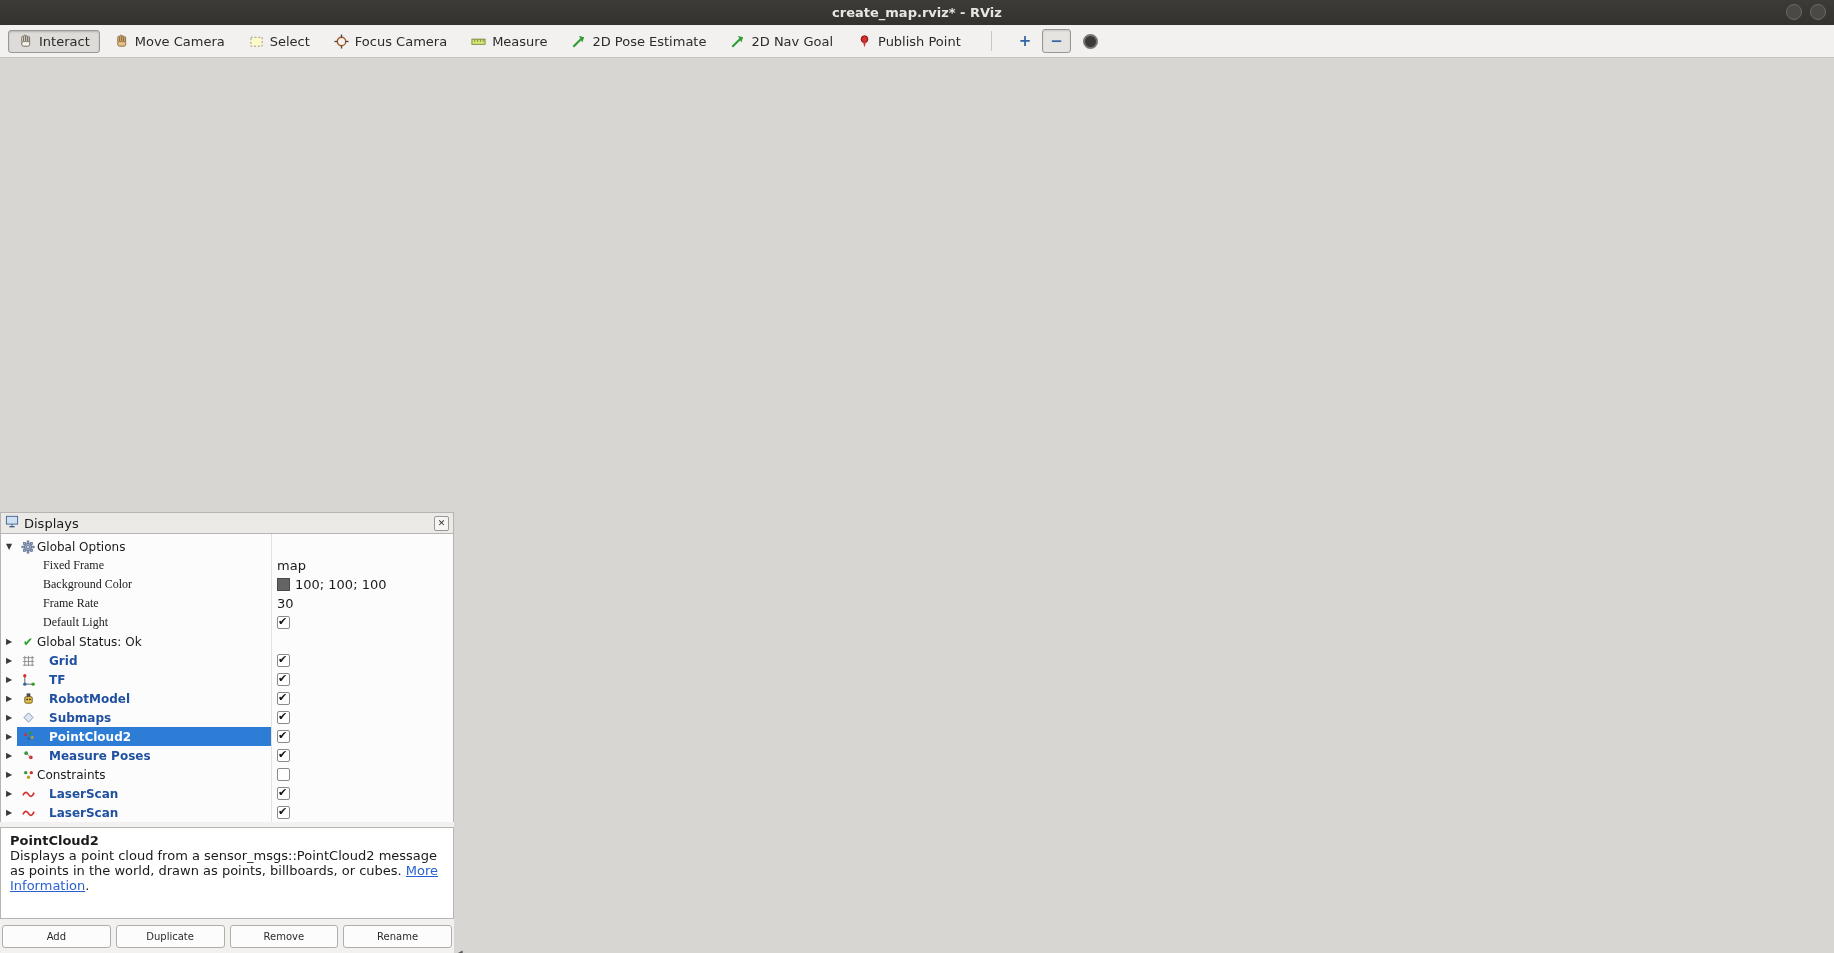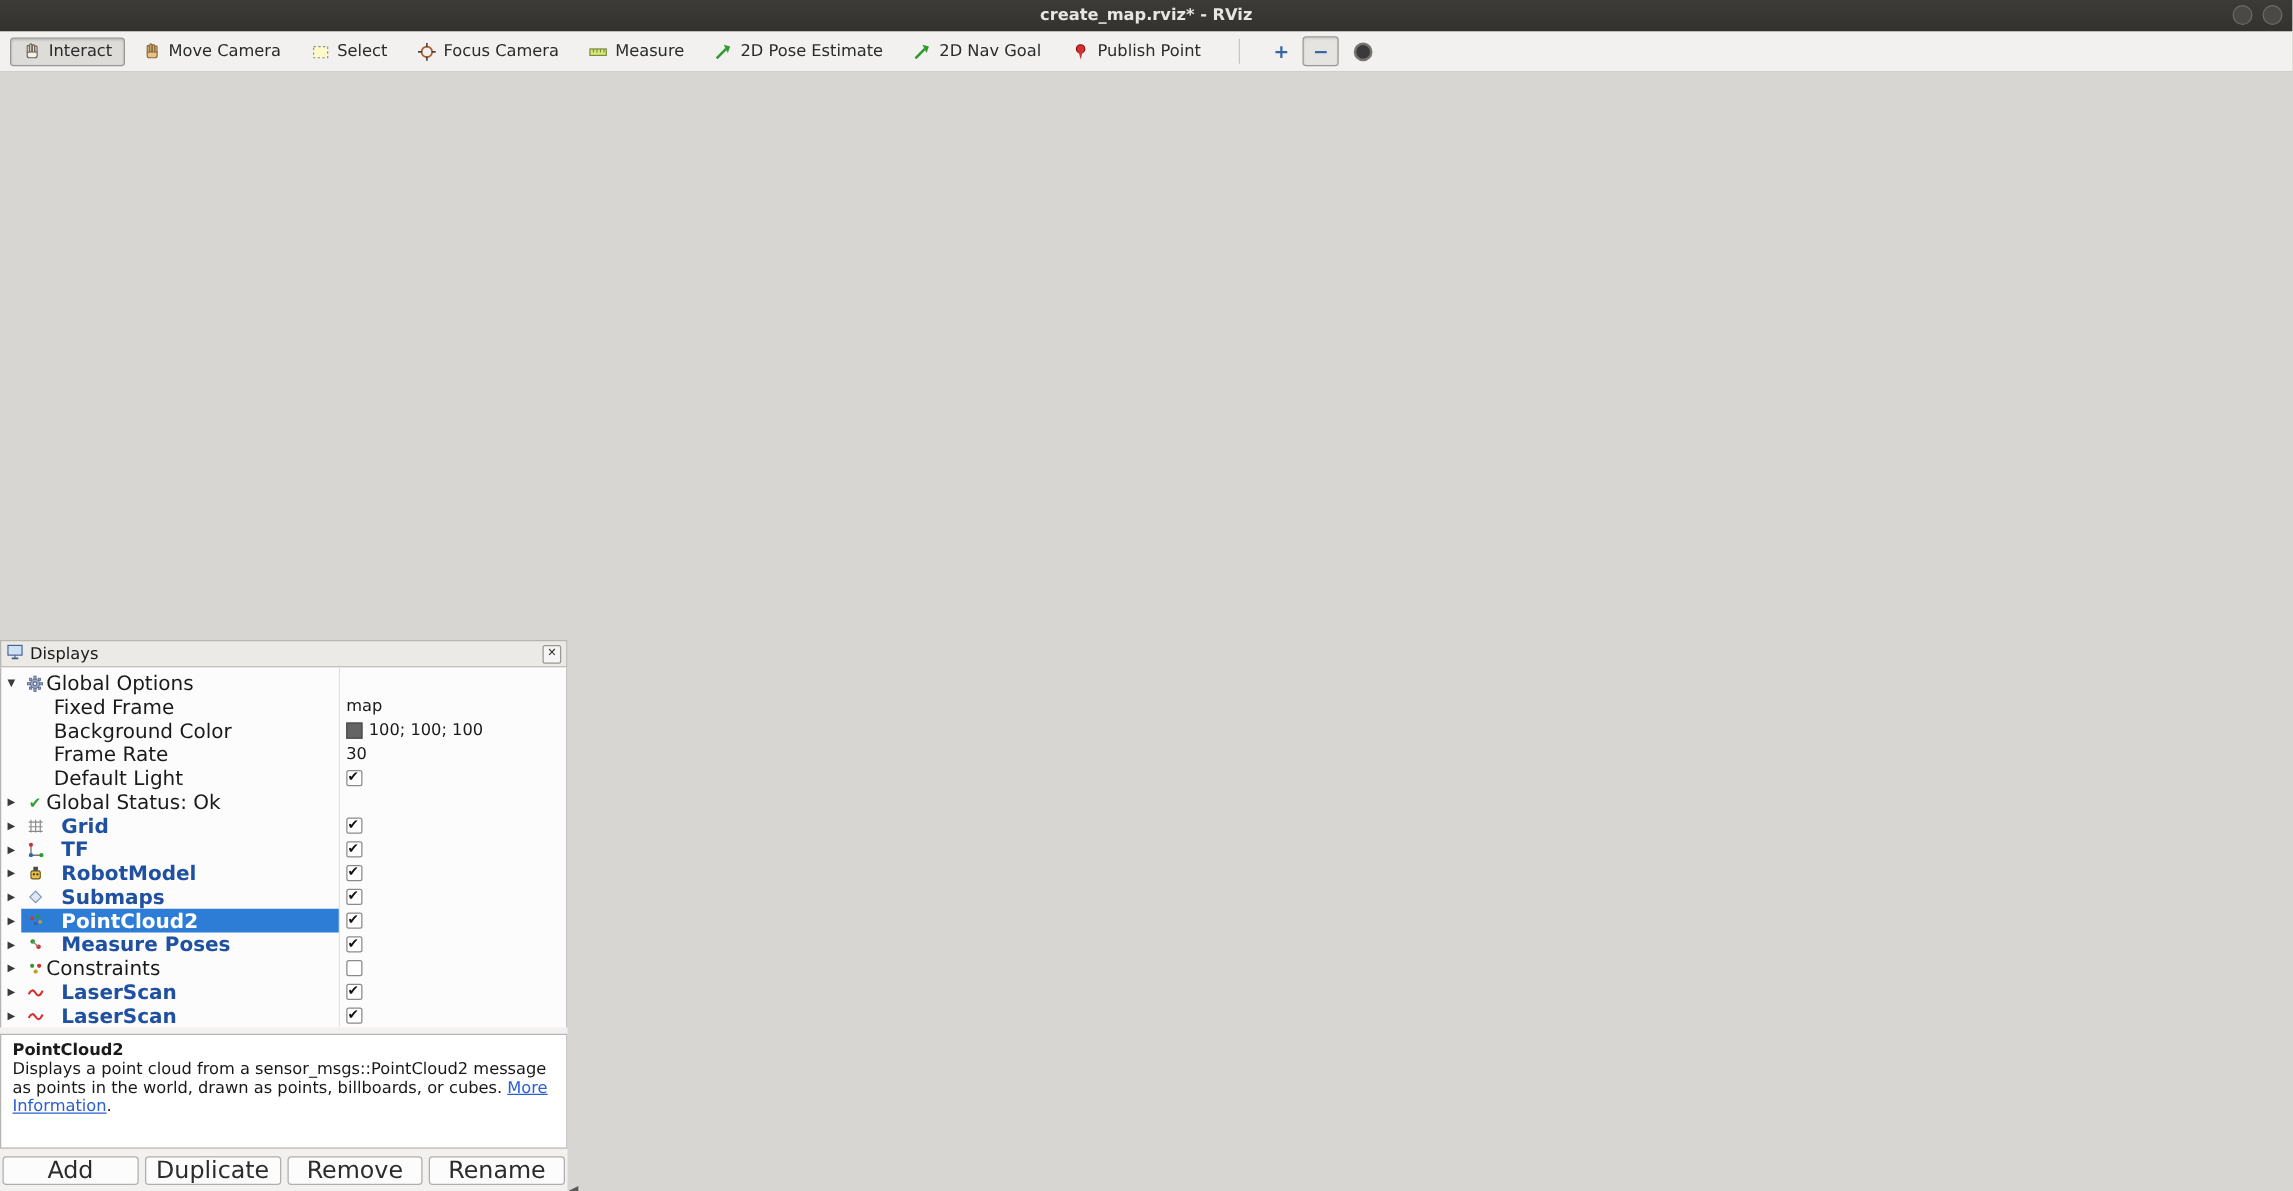--- a/index.html
+++ b/index.html
@@ -49,45 +49,45 @@
   .panel-close { width:15px; height:15px; border:1px solid #9a9894; background:#f6f5f3;
     font-size:9px; line-height:13px; text-align:center; color:#333; border-radius:2px; }
 
   .tree { flex:1; background:#fcfcfc; border-left:1px solid #b7b5b1;
     border-right:1px solid #b7b5b1; position:relative; overflow:hidden; padding-top:3px; }
   .col-sep { position:absolute; left:270px; top:0; bottom:0; width:1px; background:#e2e2e2; }
   .trow { height:19px; display:flex; align-items:center; position:relative; }
   .arrow { width:16px; text-align:center; font-size:8px; color:#3a3a3a; flex:none; }
   .rowbody { flex:1; display:flex; align-items:center; height:19px; min-width:0;
     padding-left:2px; }
-  .rowbody.child { padding-left:26px; }
+  .rowbody.child { padding-left:26px;font-family:Liberation Serif, serif; }
   .rowbody.selected { background:var(--selection-blue,#2d7cd6); }
   .rowbody.selected .tlabel { color:#ffffff; }
   .ticon { width:18px; height:16px; flex:none; display:flex; align-items:center;
     justify-content:center; }
-  .tlabel { font-size:16px; white-space:nowrap; }
+  .tlabel { font-size:12px; white-space:nowrap; }
   .tlabel.disp { color:var(--display-name-blue,#2050a0); font-weight:bold;margin-left:12px; }
   .value-col { width:182px; flex:none; display:flex; align-items:center;
     padding-left:6px; height:19px; }
   .checkbox { width:13px; height:13px; background:#fff; border:1px solid #8a8a8a;
     border-radius:2px; position:relative; }
   .checkbox span { display:none; position:absolute; left:0; top:-2px; font-size:11px;
     color:#111; }
   .checkbox.checked span { display:block; }
   .swatch { width:13px; height:13px; border:1px solid #4a4a4a; margin-right:5px; }
   .status-check { color:#2ca02c; font-size:12px; font-weight:bold; }
 
   .desc-panel { background:#ffffff; border:1px solid #b7b5b1; margin-top:5px;
     padding:5px 9px; font-size:13px; line-height:15px; height:92px; }
   .desc-title { font-weight:bold; }
   .desc-link { color:#2a5fd0; text-decoration:underline; }
 
   .btn-row { height:34px; display:flex; align-items:center; padding:4px 2px; gap:5px; }
   .panel-btn { flex:1; height:23px; background:#fcfcfc; border:1px solid #b0aeaa;
-    border-radius:3px; font-size:19px; color:#2b2b2b; text-align:center; line-height:21px; }
+    border-radius:3px; font-size:10px; color:#2b2b2b; text-align:center; line-height:21px; }
 
   
   .splitter { width:16px; background:#f2f1f0; position:relative;
     border-right:1px solid #c6c4c0; }
   .split-handle { position:absolute; top:50%; left:1px; transform:translateY(-50%);
     font-size:10px; color:#5a5a5a; }
 
   
   .viewport { flex:1; position:relative; background-color:var(--viewport-bg,#646464);
     background-image:

